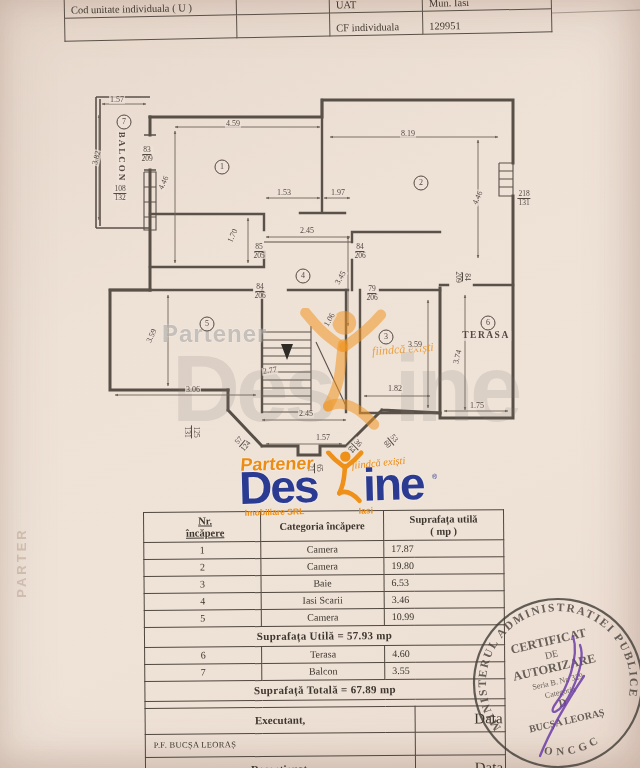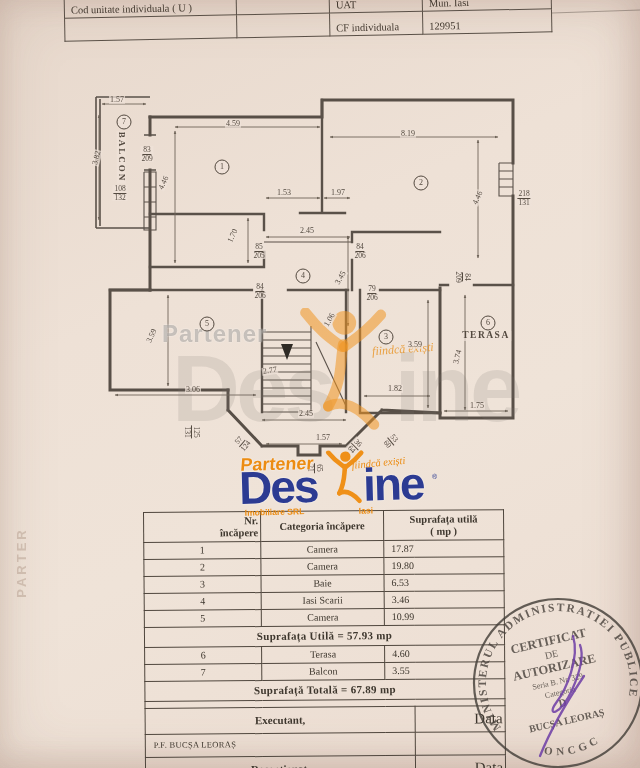--- a/index.html
+++ b/index.html
@@ -10,21 +10,21 @@
   table{position:absolute;border-collapse:collapse;table-layout:fixed;background:transparent;}
   td{overflow:hidden;}
   
   .toptab{left:64px;top:-10px;width:487px;transform:rotate(-1.1deg);}
   .toptab td{border:1.2px solid #5a5047;font-size:10.5px;height:20px;vertical-align:bottom;padding:0 2px 2px 6px;color:#43392f;white-space:nowrap;}
   
   .areatab{left:143px;top:512px;width:360px;transform:rotate(-0.45deg);transform-origin:top left;}
   .areatab td{border:1px solid #4f463d;font-size:10px;text-align:center;white-space:pre-line;line-height:1.12;color:#3e372e;padding:0 2px;}
   .areatab tr{height:17px;}
   .areatab tr.hdr{height:30px;} .areatab tr.hdr td{font-weight:bold;font-size:10.5px;}
-  .areatab tr.hdr td.left{text-align:right;padding-left:8px;}
+  .areatab tr.hdr td.left{text-align:center;padding-left:8px;text-decoration:underline;}
   .areatab td.val{text-align:left;padding-left:7px;}
   .areatab tr.merge{height:20px;} .areatab tr.merge td{font-weight:bold;font-size:11px;letter-spacing:.3px;}
   .areatab tr.spacer{height:7px;} .areatab tr.spacer td{font-size:1px;}
   .areatab tr.exec{height:26px;} .areatab td.execlbl{font-weight:bold;font-size:11px;}
   .areatab td.datalbl{font-weight:normal;font-size:15px;text-align:right;}
   .areatab tr.name{height:23px;} .areatab td.namecell{text-align:left;font-size:8.5px;padding-left:8px;letter-spacing:.3px;}
   
   .pl{position:absolute;font-size:8px;color:#544a40;background:rgba(238,226,216,.72);padding:0 1px;line-height:1.05;white-space:nowrap;z-index:6;}
   .pl.b{font-weight:bold;}
   .circ{width:13px;height:13px;border:1px solid #544a40;border-radius:50%;display:flex;align-items:center;justify-content:center;background:rgba(238,226,216,.85);padding:0;}

